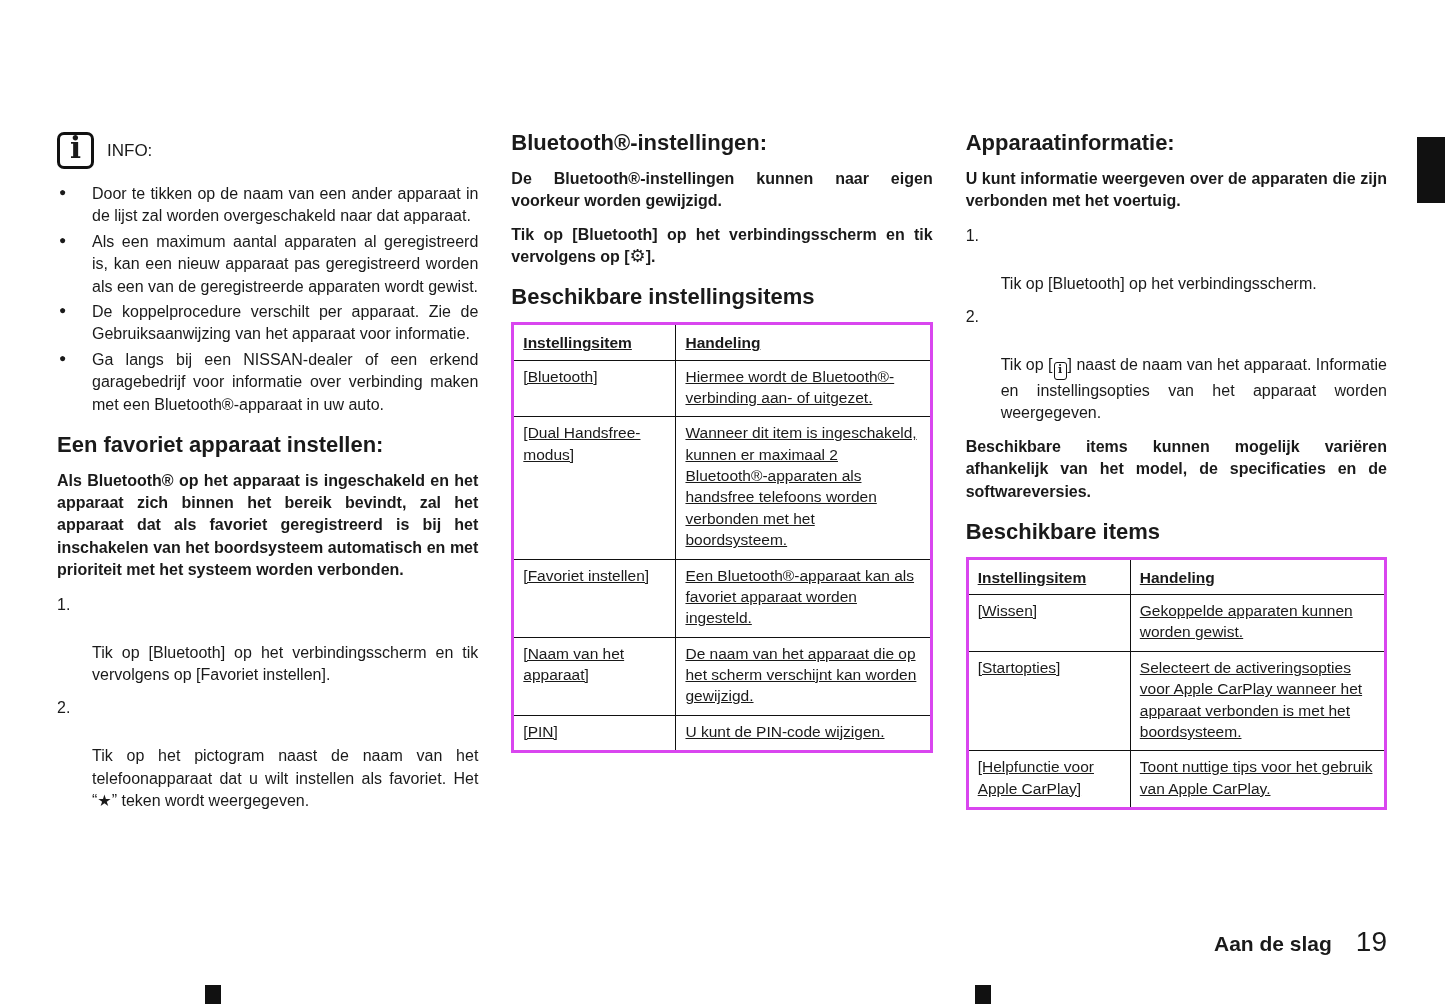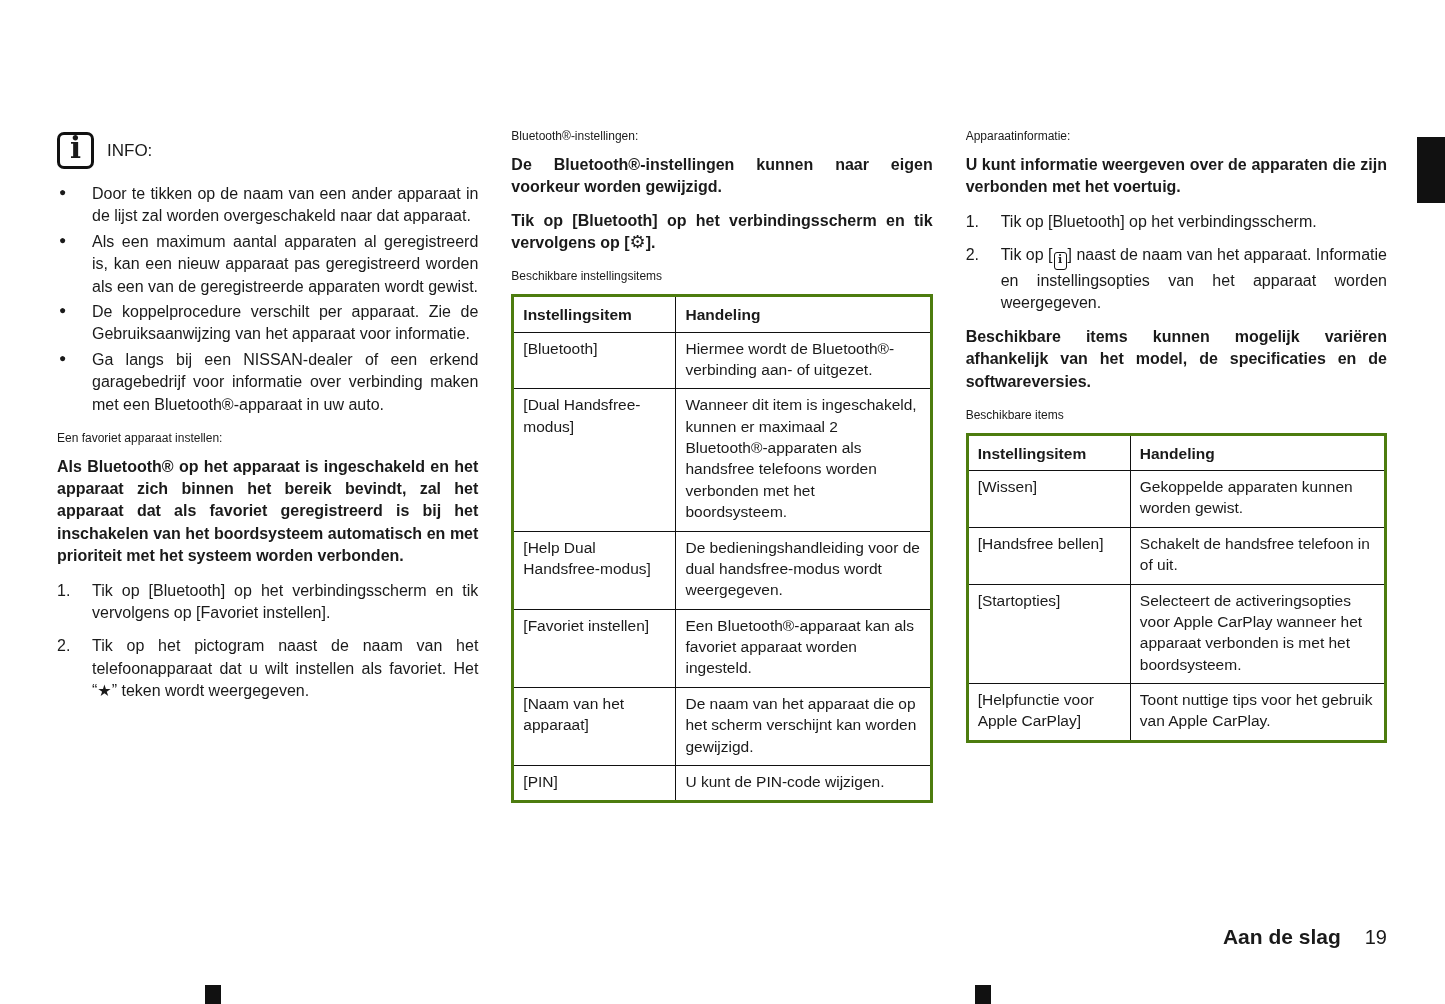--- a/index.html
+++ b/index.html
@@ -17,22 +17,22 @@
   .columns {
     position: absolute;
     left: 57px; top: 126px;
     width: 1330px;
     display: flex;
     gap: 33px;
   }
   .col { flex: 1 1 0; min-width: 0; }
 
   h3.sec {
-    font-size: 12px;
-    font-weight: normal;
+    font-size: 22px;
+    font-weight: bold;
     margin: 14px 0 9px;
   }
   h3.sec.first { margin-top: 2px; }
 
   p.just { text-align: justify; margin: 0 0 11px; font-weight: bold; }
 
   
   .info-header { display: flex; align-items: center; gap: 13px; margin: 6px 0 14px; }
   .info-icon {
     width: 37px; height: 37px;
@@ -60,28 +60,29 @@
   }
   .bullet .dot {
     position: absolute; left: 2px; top: 3px;
     font-size: 12px; line-height: 1;
   }
 
   
   .steps { margin-top: 12px; }
   .step { display: flex; margin-bottom: 11px; }
   .step .num { flex: 0 0 35px; }
-  .step .stext { flex: 1 1 auto; text-align: justify; }
+  .step .stext { flex: 1 1 auto; text-align: justify; margin-top: 48px; }
 
   
   table {
     width: 100%;
     border-collapse: collapse;
-    border: 3px solid #4d7c0f;
+    border: 3px solid #d946ef;
     margin: 6px 0 0;
+    text-decoration: underline;
   }
   th, td {
     border: 1.5px solid #111;
     padding: 5px 9px 8px;
     text-align: left;
     vertical-align: top;
     font-size: 15.5px;
     line-height: 1.38;
   }
   th { font-weight: bold; padding-top: 7px; padding-bottom: 6px; }
@@ -107,21 +108,21 @@
     line-height: 14px;
   }
 
   
   .footer {
     position: absolute;
     right: 58px; top: 922px;
     display: flex; align-items: baseline; gap: 24px;
   }
   .footer .flabel { font-weight: bold; font-size: 21px; }
-  .footer .fnum { font-size: 20px; }
+  .footer .fnum { font-size: 28px; }
 
   
   .crop-mark { position: absolute; width: 16px; height: 19px; background: #111; }
   .crop-left { left: 205px; top: 985px; }
   .crop-right { left: 975px; top: 985px; }
   .edge-tab { position: absolute; right: 0; top: 137px; width: 28px; height: 66px; background: #111; }
 </style>
 </head>
 <body>
 
@@ -187,24 +188,20 @@
       </tr>
       <tr>
         <td>[Bluetooth]</td>
         <td>Hiermee wordt de Bluetooth®-verbinding aan- of uitgezet.</td>
       </tr>
       <tr>
         <td>[Dual Handsfree-modus]</td>
         <td>Wanneer dit item is ingeschakeld, kunnen er maximaal 2 Bluetooth®-apparaten als handsfree telefoons worden verbonden met het boordsysteem.</td>
       </tr>
       <tr>
-        <td>[Help Dual Handsfree-modus]</td>
-        <td>De bedieningshandleiding voor de dual handsfree-modus wordt weergegeven.</td>
-      </tr>
-      <tr>
         <td>[Favoriet instellen]</td>
         <td>Een Bluetooth®-apparaat kan als favoriet apparaat worden ingesteld.</td>
       </tr>
       <tr>
         <td>[Naam van het apparaat]</td>
         <td>De naam van het apparaat die op het scherm verschijnt kan worden gewijzigd.</td>
       </tr>
       <tr>
         <td>[PIN]</td>
         <td>U kunt de PIN-code wijzigen.</td>
@@ -239,24 +236,20 @@
       <tbody>
           <tr>
         <th>Instellingsitem</th>
         <th>Handeling</th>
       </tr>
       <tr>
         <td>[Wissen]</td>
         <td>Gekoppelde apparaten kunnen worden gewist.</td>
       </tr>
       <tr>
-        <td>[Handsfree bellen]</td>
-        <td>Schakelt de handsfree telefoon in of uit.</td>
-      </tr>
-      <tr>
         <td>[Startopties]</td>
         <td>Selecteert de activeringsopties voor Apple CarPlay wanneer het apparaat verbonden is met het boordsysteem.</td>
       </tr>
       <tr>
         <td>[Helpfunctie voor Apple CarPlay]</td>
         <td>Toont nuttige tips voor het gebruik van Apple CarPlay.</td>
       </tr>
     </tbody>
       </table>
   </section>

